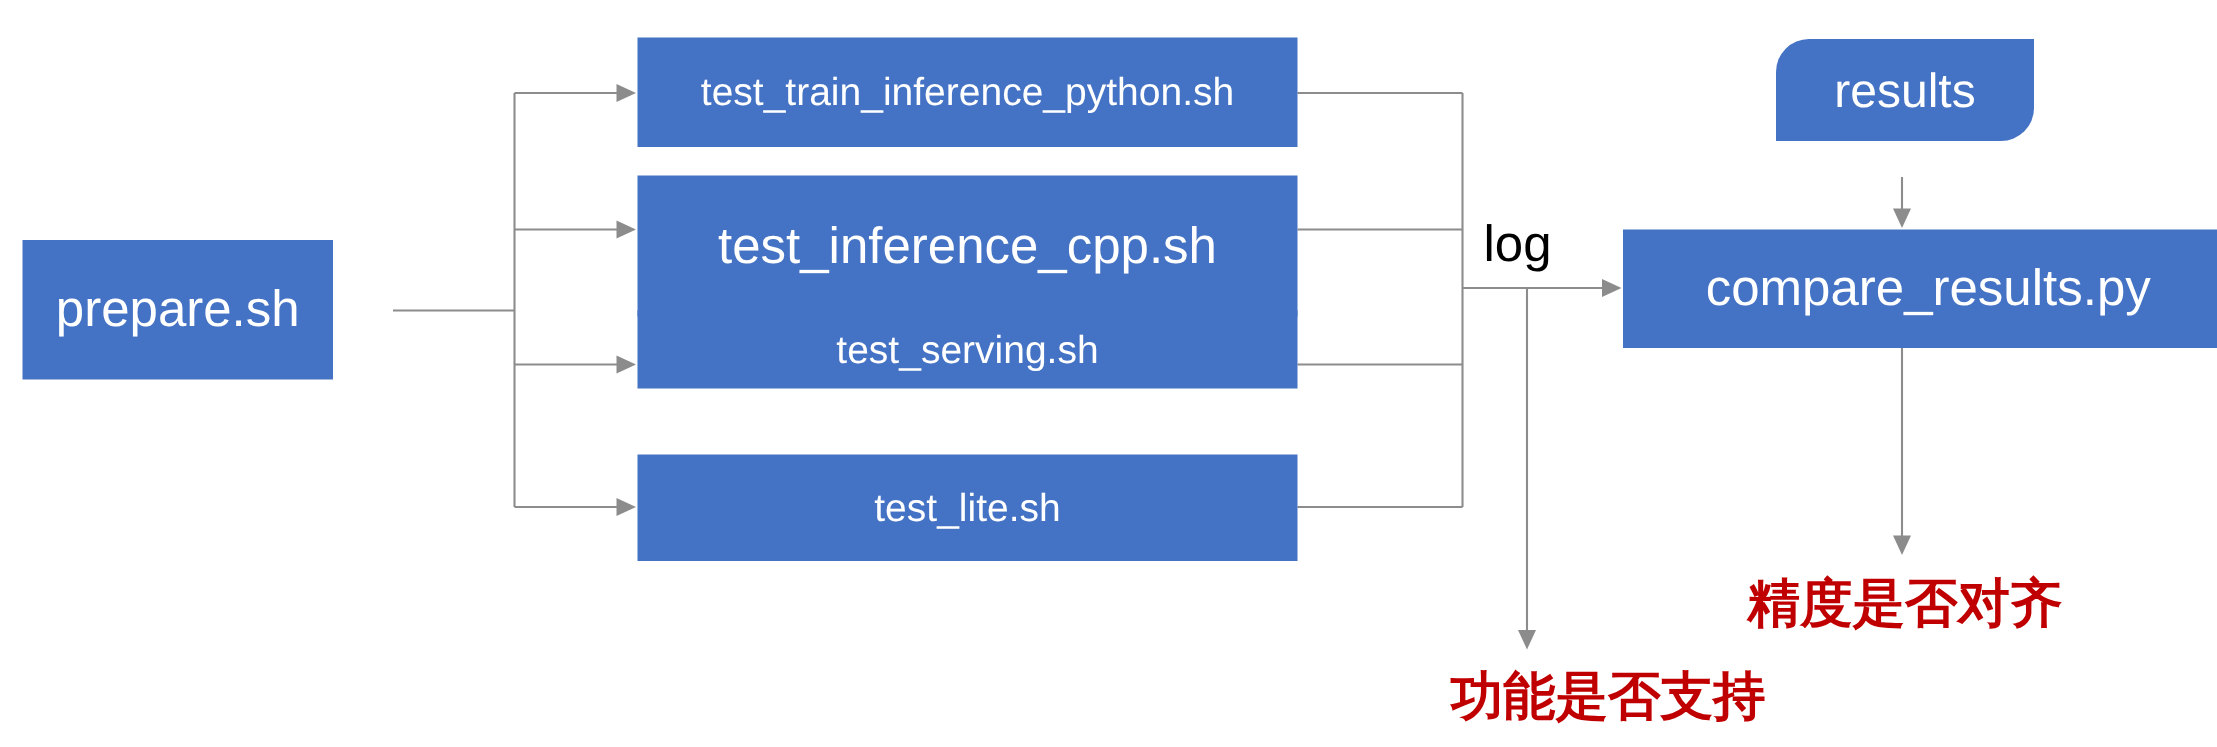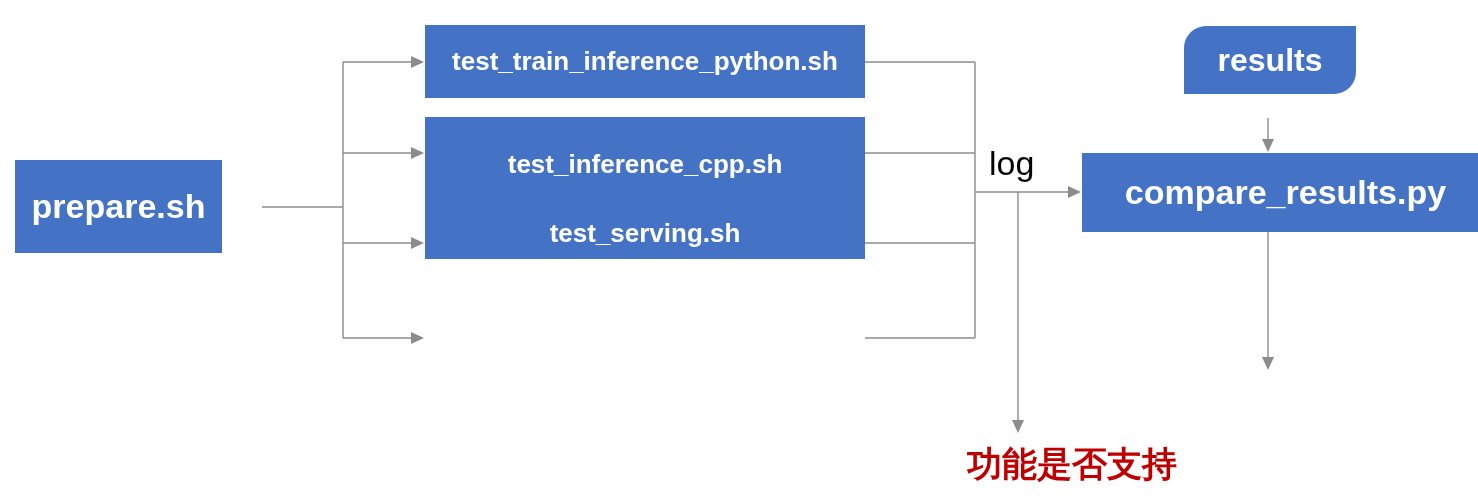--- a/index.html
+++ b/index.html
@@ -30,28 +30,28 @@
     fill: var(--connector, #8c8c8c);
     stroke: none;
   }
   .node {
     position: absolute;
     background: var(--node-fill, #4472C4);
     color: var(--node-text, #ffffff);
     display: flex;
     align-items: center;
     justify-content: center;
-    font-weight: bold;
+    font-weight: normal;
     text-align: right;
     box-sizing: border-box;
     white-space: nowrap;
   }
   #node-prepare          { left: 15px;   top: 160px; width: 207px; height: 93px; font-size: 34px; }
   #node-test-train       { left: 425px;  top: 25px;  width: 440px; height: 73px; font-size: 26px; }
-  #node-test-cpp         { left: 425px;  top: 117px; width: 440px; height: 94px; font-size: 26px; }
+  #node-test-cpp         { left: 425px;  top: 117px; width: 440px; height: 94px; font-size: 34px; }
   #node-test-serving     { left: 425px;  top: 207px; width: 440px; height: 52px; font-size: 26px; }
   #node-test-lite        { left: 425px;  top: 303px; width: 440px; height: 71px; font-size: 26px; }
   #node-results          { left: 1184px; top: 26px;  width: 172px; height: 68px; font-size: 32px;
                            border-radius: 22px 0 22px 0; }
   #node-compare          { left: 1082px; top: 153px; width: 407px; height: 79px; font-size: 34px; }
   .edge-label {
     position: absolute;
     color: var(--edge-label-text, #000000);
     font-size: 34px;
     font-weight: normal;
@@ -127,23 +127,25 @@
   </svg>
 
   <div class="node" id="node-prepare">prepare.sh</div>
 
   <div class="node" id="node-test-train">test_train_inference_python.sh</div>
 
   <div class="node" id="node-test-cpp">test_inference_cpp.sh</div>
 
   <div class="node" id="node-test-serving">test_serving.sh</div>
 
+  <div class="node" id="node-test-lite">test_lite.sh</div>
 
   <div class="node" id="node-results">results</div>
 
   <div class="node" id="node-compare">compare_results.py</div>
 
   <div class="edge-label" id="edge-label-log">log</div>
 
   <div class="annotation" id="annotation-function">功能是否支持</div>
 
+  <div class="annotation" id="annotation-precision">精度是否对齐</div>
 
 </div>
 
 </body></html>

